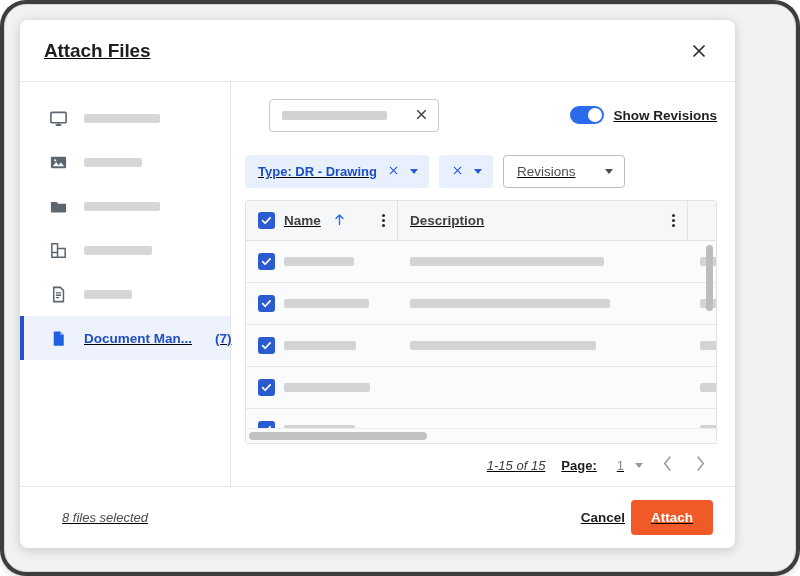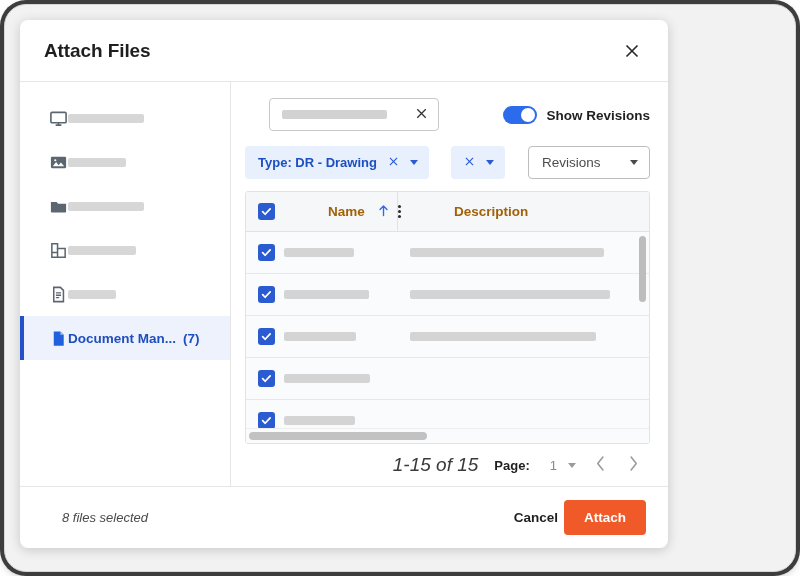--- a/index.html
+++ b/index.html
@@ -23,28 +23,29 @@
     background: #f2f2f2;
     border: 1px solid #d6d6d6;
     box-shadow: 0 0 0 4px #3d3d3d, 0 3px 10px rgba(0,0,0,.35);
   }
 
   
   #dialog {
     position: absolute;
     left: 20px;
     top: 20px;
-    width: 648px;
+    width: 715px;
     height: 528px;
     background: #ffffff;
     border-radius: 8px;
     box-shadow: 0 2px 12px rgba(0,0,0,.18);
     overflow: hidden;
     display: flex;
     flex-direction: column;
+    text-decoration: underline;
   }
 
   
   .dlg-header {
     height: 62px;
     flex: 0 0 62px;
     display: flex;
     align-items: center;
     justify-content: space-between;
     padding: 0 22px 0 24px;
@@ -77,21 +78,21 @@
     border-right: 1px solid #e6e6e6;
     padding-top: 14px;
     background: #ffffff;
   }
   .side-item {
     position: relative;
     height: 44px;
     display: flex;
     align-items: center;
     padding-left: 28px;
-    gap: 0;
+    gap: 16px;
     cursor: pointer;
   }
   .side-item .ico {
     width: 20px; height: 20px;
     display: flex; align-items: center; justify-content: center;
     color: #5b6670;
     flex: 0 0 20px;
   }
   .side-skel {
     height: 9px;
@@ -126,20 +127,21 @@
   .content {
     flex: 1 1 auto;
     min-width: 0;
     display: flex;
     flex-direction: column;
     padding: 16px 18px 0 14px;
   }
 
   .toolbar-row {
     display: flex;
+    align-items: center;
     justify-content: space-between;
     height: 34px;
     flex: 0 0 34px;
     padding-left: 24px;
   }
 
   .search-box {
     width: 170px;
     height: 33px;
     border: 1px solid #c9c9c9;
@@ -189,22 +191,21 @@
     white-space: nowrap;
   }
 
   
   .chips-row {
     display: flex;
     align-items: center;
     gap: 10px;
     height: 33px;
     flex: 0 0 33px;
-    margin-top: 14px;
-    justify-content: space-between;
+    margin-top: 23px;
   }
   .chip {
     height: 33px;
     background: #e8f0fe;
     border-radius: 4px;
     display: flex;
     align-items: center;
     padding: 0 11px 0 13px;
     gap: 11px;
     cursor: pointer;
@@ -273,22 +274,21 @@
     border-right: 1px solid #e2e2e2;
     padding: 0 12px;
     position: relative;
   }
   .th.c-name { width: 152px; flex: 0 0 152px; gap: 9px; }
   .th.c-desc { width: 290px; flex: 0 0 290px; }
   .th.c-type { flex: 1 1 auto; border-right: none; }
   .th-label {
     font-size: 13.5px;
     font-weight: bold;
-    color: #a16207;
-    margin-left: 44px;
+    color: #404040;
   }
   .sort-arrow {
     color: #2b6bec;
     font-size: 13px;
     margin-left: 4px;
   }
   .kebab {
     margin-left: auto;
     color: #333;
     font-size: 13px;
@@ -376,21 +376,21 @@
   .pager {
     height: 42px;
     flex: 0 0 42px;
     display: flex;
     align-items: center;
     justify-content: flex-end;
     gap: 16px;
     padding-right: 8px;
   }
   .pg-range {
-    font-size: 19px;
+    font-size: 13px;
     font-style: italic;
     color: #3a3a3a;
   }
   .pg-label {
     font-size: 13px;
     font-weight: bold;
     color: #1f1f1f;
     text-align: center;
   }
   .pg-select {

